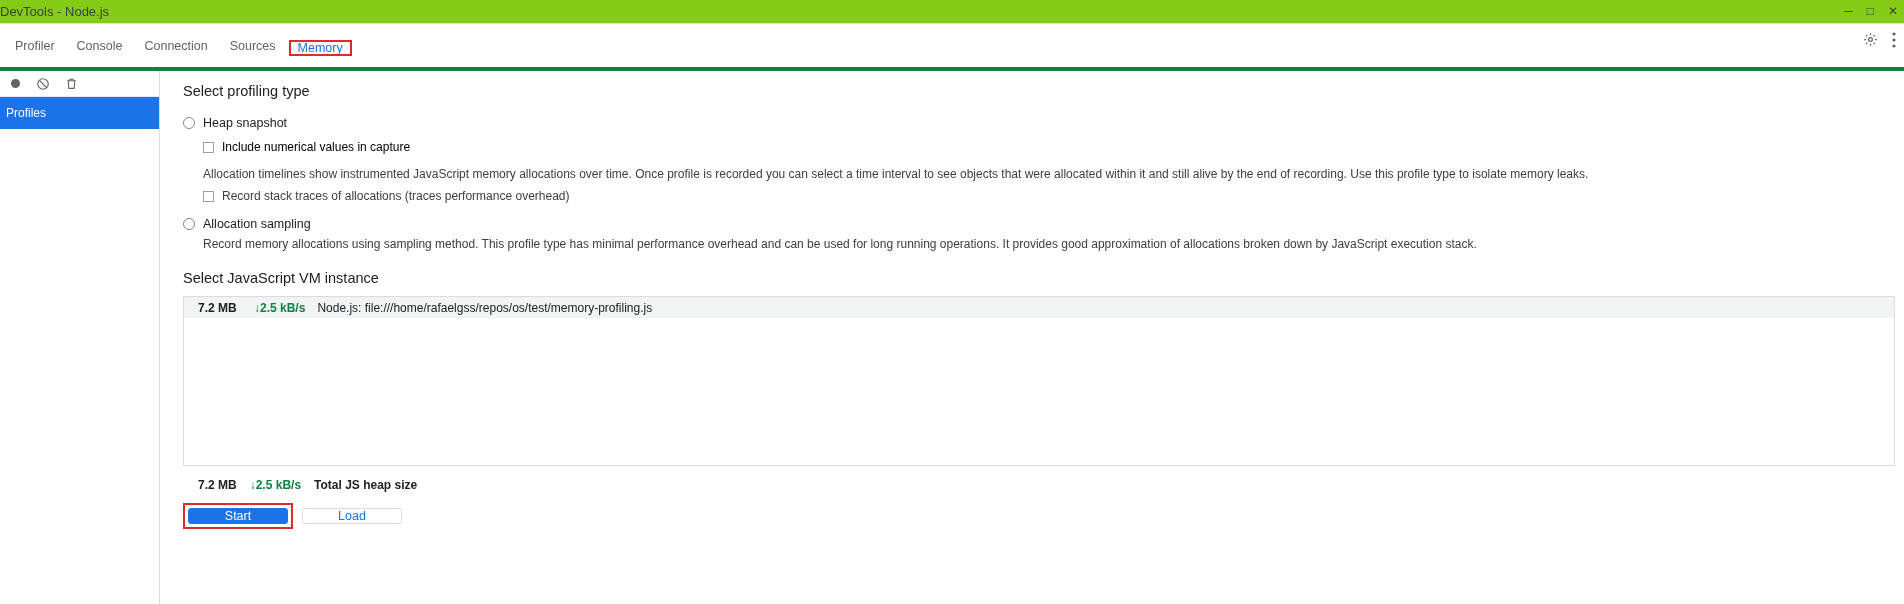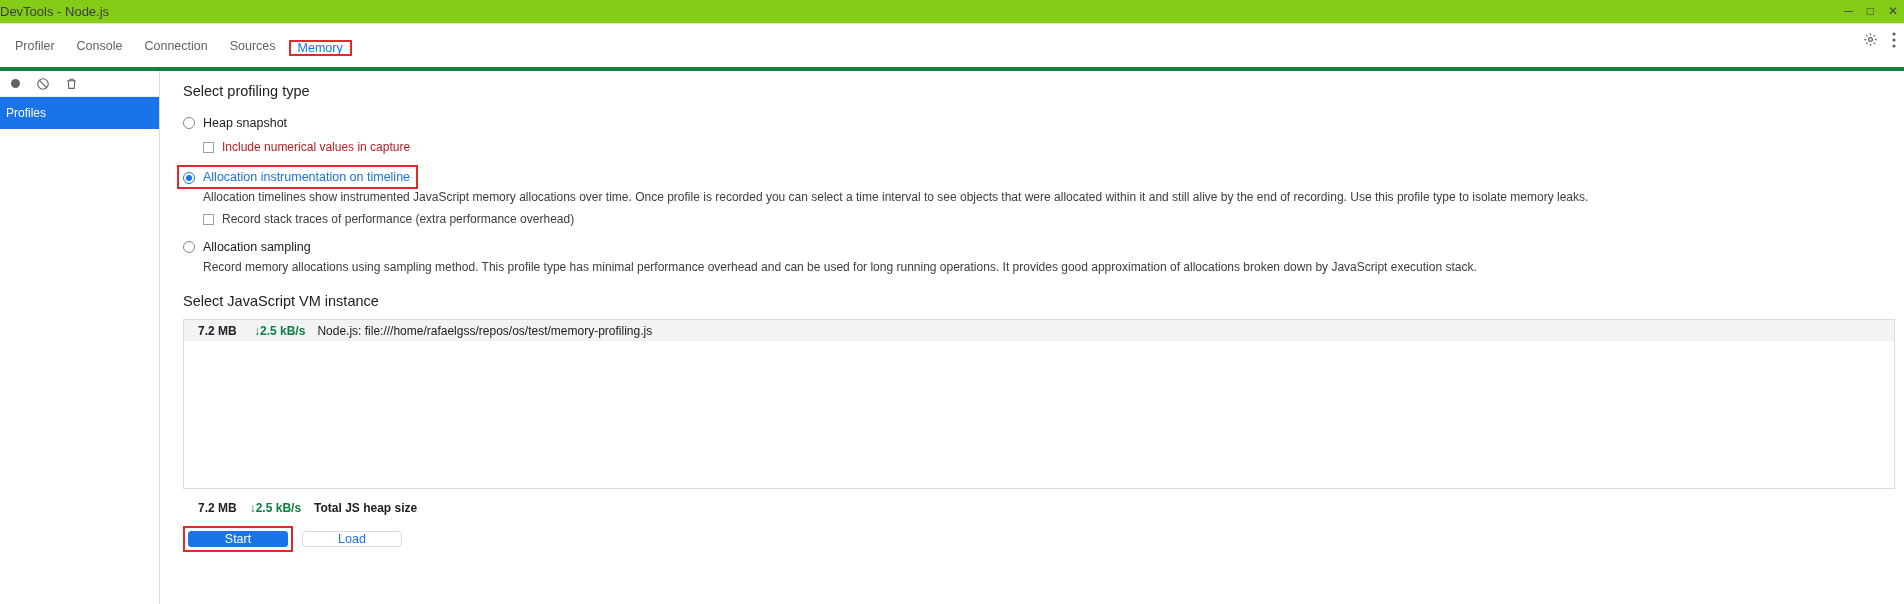--- a/index.html
+++ b/index.html
@@ -184,21 +184,21 @@
     margin: 7px 0 0 29px;
   }
   .checkbox {
     width: 11px; height: 11px;
     border: 1px solid #9aa0a6;
     background: #fff;
     margin-right: 8px;
     flex: 0 0 auto;
   }
   .check-label { font-size: 12px; color: #3c4043; }
-  .check-label.muted { color: #b91c1c; }
+  .check-label.muted { color: #000000; }
 
   .hl-box {
     display: inline-flex;
     align-items: center;
     outline: 2px solid #e32a2a;
     padding: 2px 6px 2px 4px;
     margin-left: -4px;
   }
 
   .group { margin-top: 13px; }
@@ -353,30 +353,24 @@
           <span class="radio"></span>
           <span class="radio-label">Heap snapshot</span>
         </div>
         <div class="check-row">
           <span class="checkbox"></span>
           <span class="check-label muted">Include numerical values in capture</span>
         </div>
       </div>
 
       <div class="group">
-        <div class="radio-row">
-          <span class="hl-box">
-            <span class="radio checked"></span>
-            <span class="radio-label accent">Allocation instrumentation on timeline</span>
-          </span>
-        </div>
         <div class="desc">Allocation timelines show instrumented JavaScript memory allocations over time. Once profile is recorded you can select a time interval to see objects that were allocated within it and still alive by the end of recording. Use this profile type to isolate memory leaks.</div>
         <div class="check-row">
           <span class="checkbox"></span>
-          <span class="check-label">Record stack traces of performance (extra performance overhead)</span>
+          <span class="check-label">Record stack traces of allocations (traces performance overhead)</span>
         </div>
       </div>
 
       <div class="group">
         <div class="radio-row">
           <span class="radio"></span>
           <span class="radio-label">Allocation sampling</span>
         </div>
         <div class="desc">Record memory allocations using sampling method. This profile type has minimal performance overhead and can be used for long running operations. It provides good approximation of allocations broken down by JavaScript execution stack.</div>
       </div>

